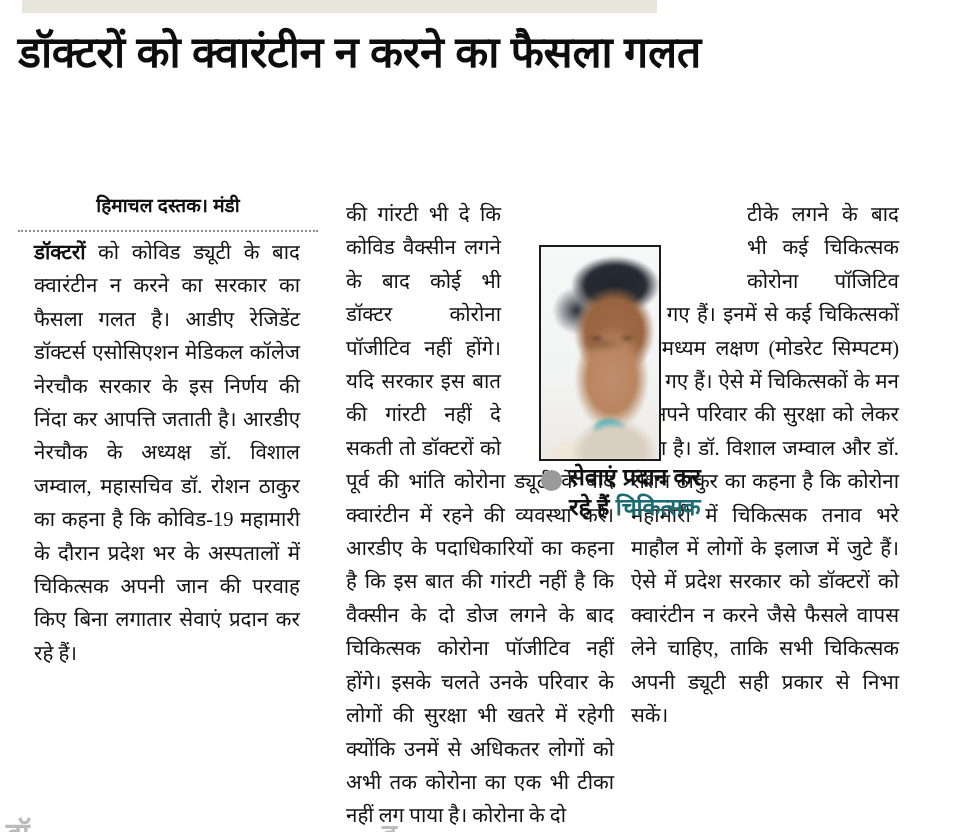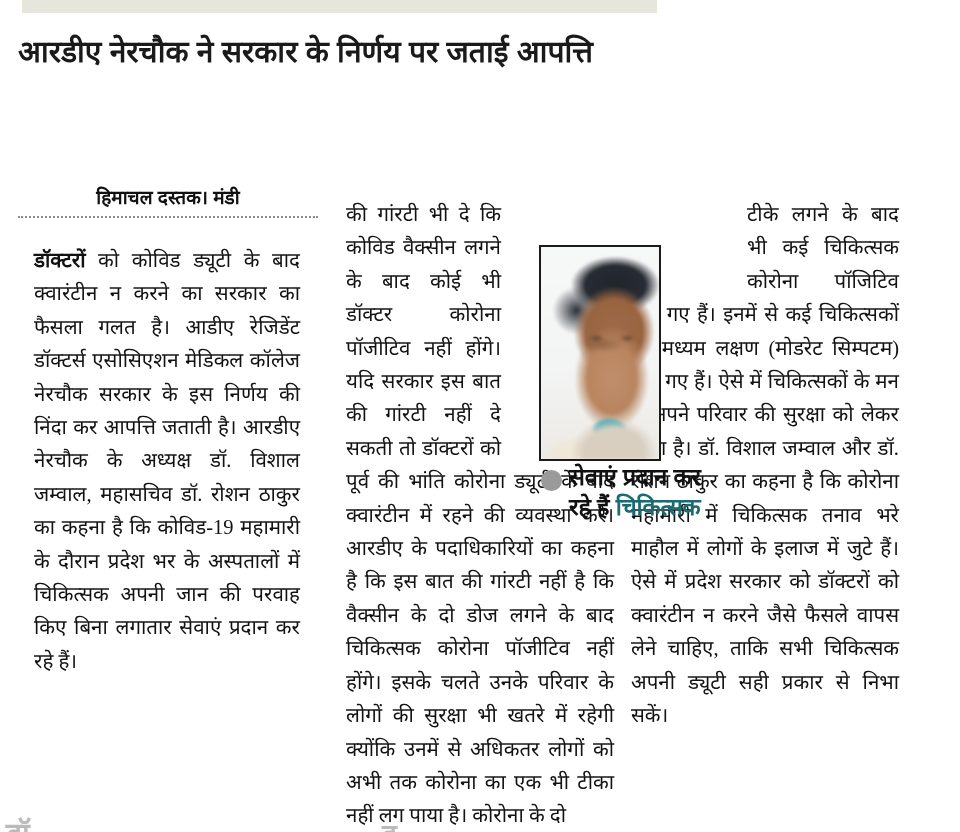--- a/index.html
+++ b/index.html
@@ -69,34 +69,34 @@
     top: 182px;
     width: 300px;
     text-align: center;
   }
   .byline {
     font-family: "Liberation Sans", "DejaVu Sans", sans-serif;
     font-weight: 700;
     font-size: 19px;
     line-height: 24px;
     color: #111;
-    margin: 4px;
+    margin: 12px;
     text-align: center;
   }
   .byline-rule {
     margin-top: 6px;
     width: 100%;
     height: 0;
     border-top: 2px dotted #8d8d8d;
   }
 
   
   .col {
     position: absolute;
-    top: 228px;
+    top: 220px;
     font-size: 20.5px;
     line-height: 33.4px;
     text-align: justify;
     text-justify: inter-word;
     color: #121212;
     font-family: "Liberation Serif", "DejaVu Serif", serif;
   }
   .col p {
     margin: 16px;
   }
@@ -225,21 +225,21 @@
   }
 </style>
 </head>
 <body>
 
 <div class="page">
 
   <div class="top-strip"></div>
 
   <div class="headline-block">
-    <h2 class="subheadline">आरडीए नेरचौक ने सरकार के निर्णय पर जताई आपत्ति</h2>
+    <h1 class="headline">डॉक्टरों को क्वारंटीन न करने का फैसला गलत</h1>
   </div>
 
   <div class="byline-wrap">
     <p class="byline">हिमाचल दस्तक। मंडी</p>
     <div class="byline-rule"></div>
   </div>
 
   <div class="col col1">
     <p><span class="lead-bold">डॉक्टरों</span><span> को कोविड ड्यूटी के बाद क्वारंटीन न करने का सरकार का फैसला गलत है। आडीए रेजिडेंट डॉक्टर्स एसोसिएशन मेडिकल कॉलेज नेरचौक सरकार के इस निर्णय की निंदा कर आपत्ति जताती है। आरडीए नेरचौक के अध्यक्ष डॉ. विशाल जम्वाल, महासचिव डॉ. रोशन ठाकुर का कहना है कि कोविड-19 महामारी के दौरान प्रदेश भर के अस्पतालों में चिकित्सक अपनी जान की परवाह किए बिना लगातार सेवाएं प्रदान कर रहे हैं।</span></p>
   </div>

